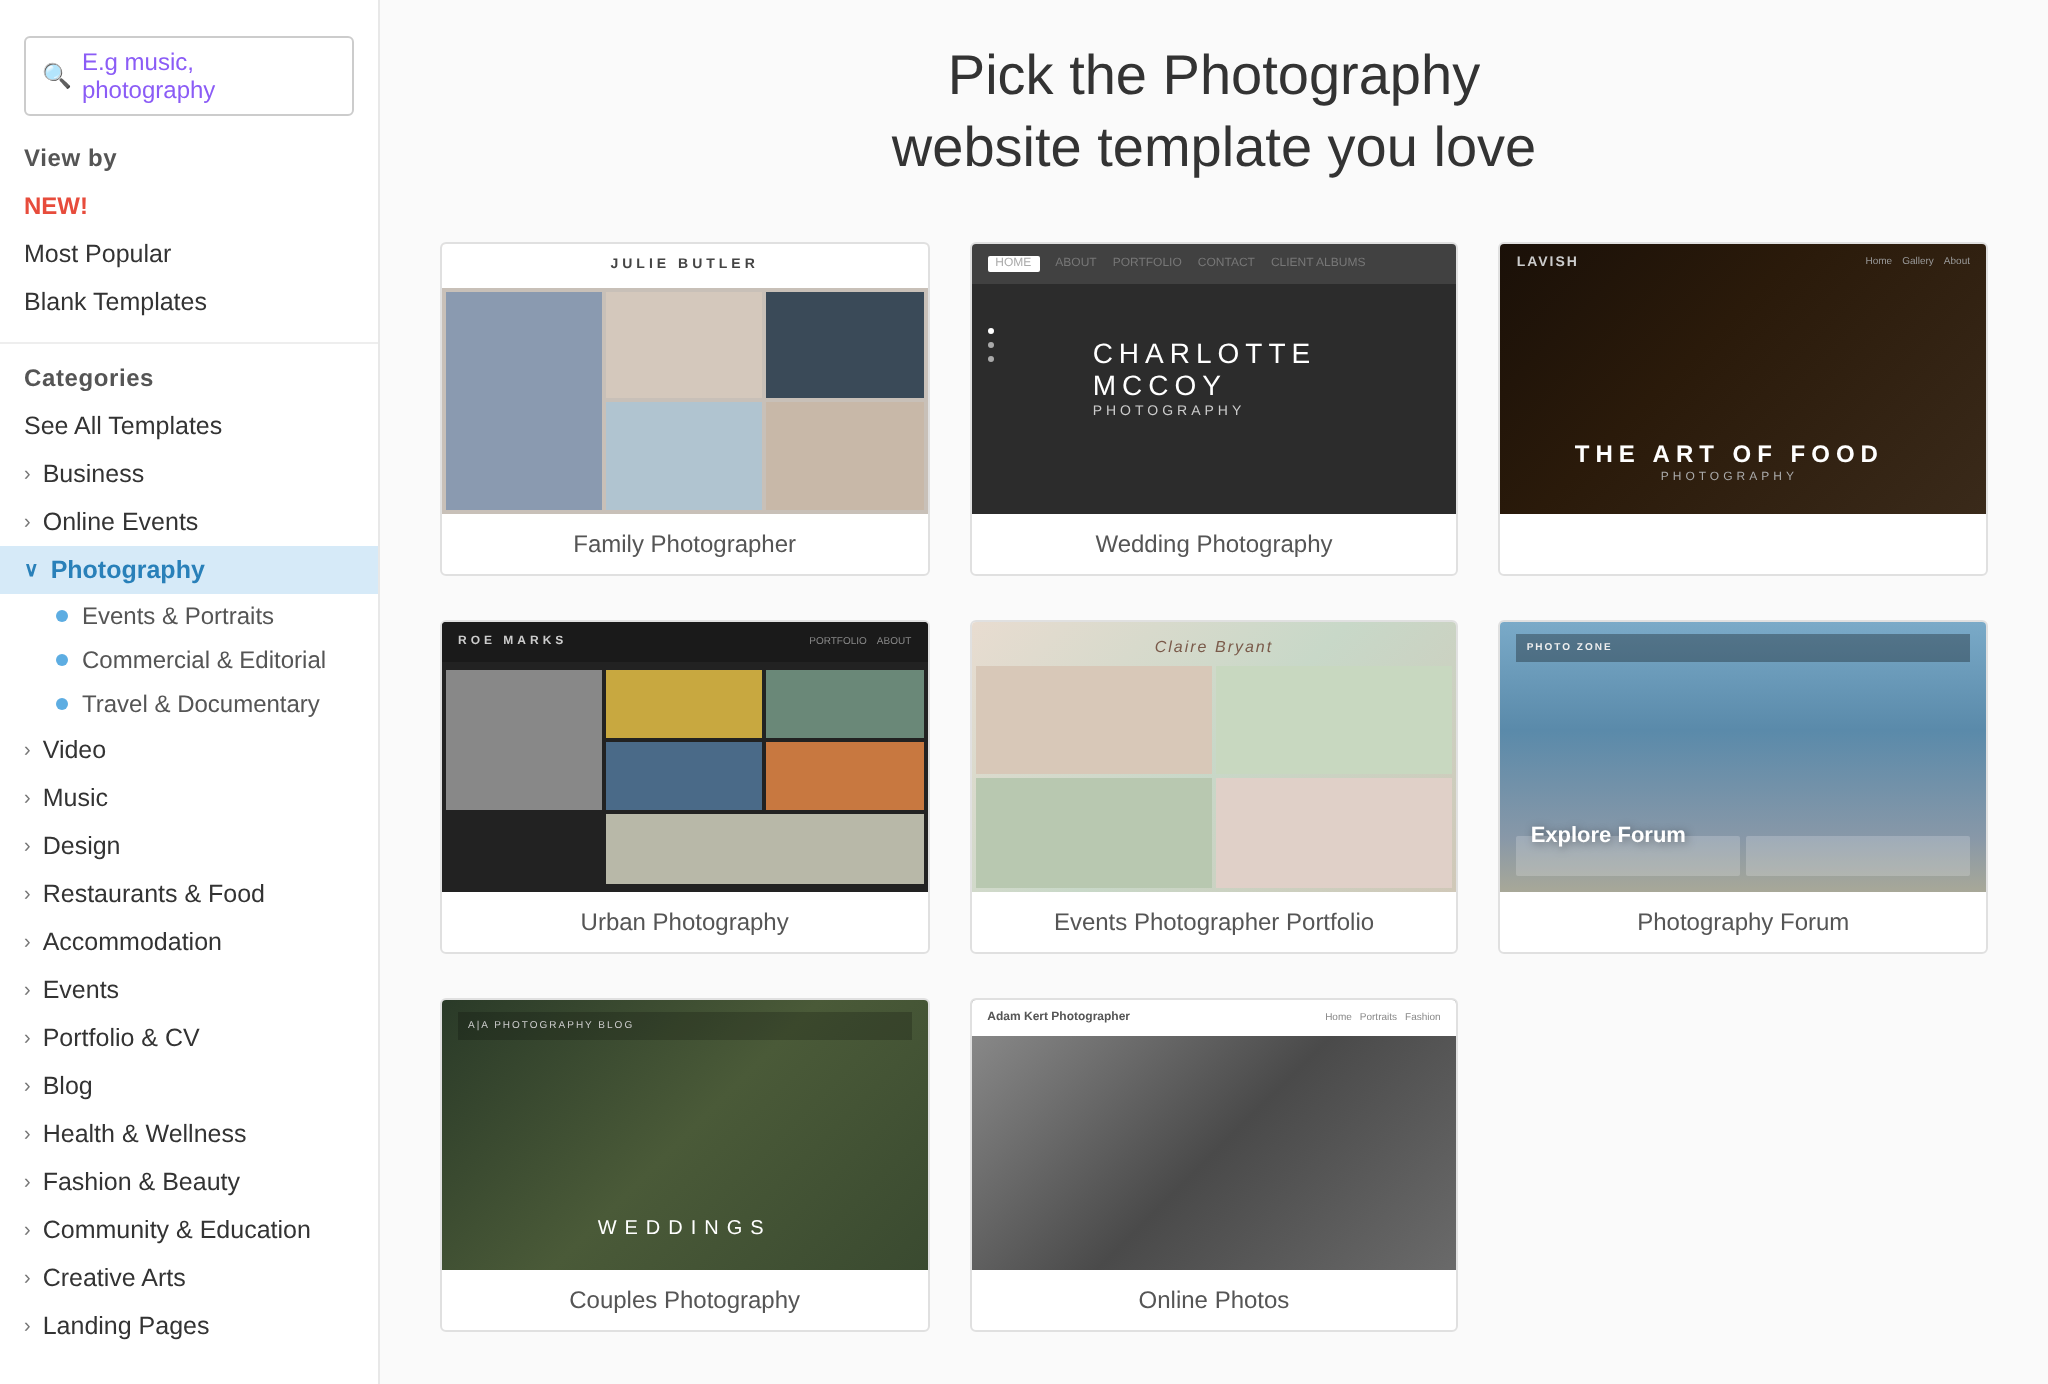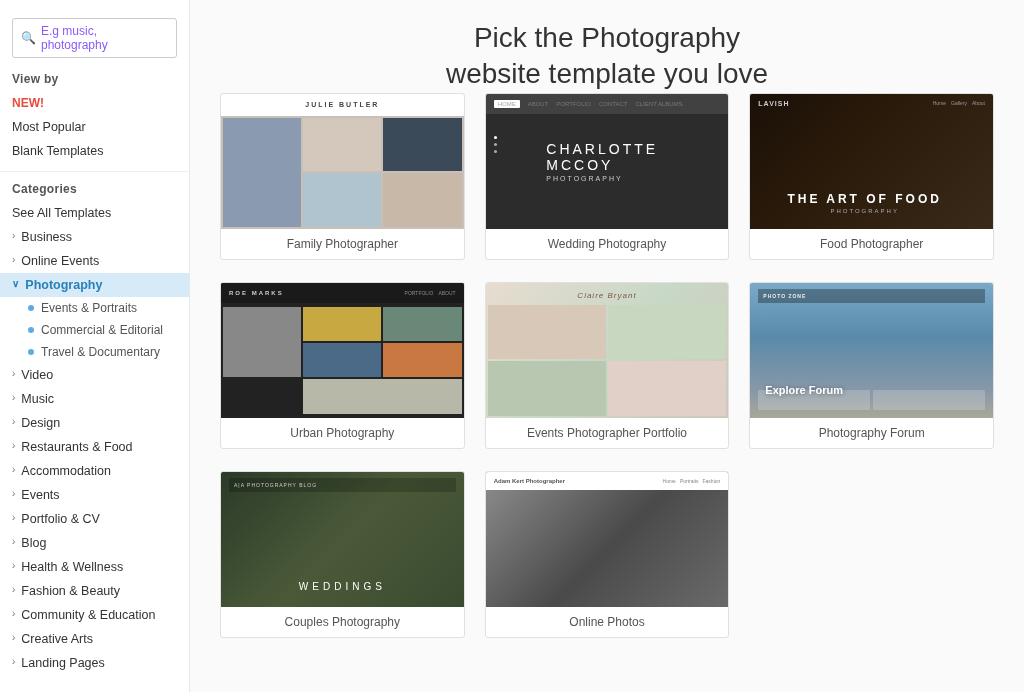--- a/index.html
+++ b/index.html
@@ -32,20 +32,21 @@
       color: #555;
       margin: 10px 12px 5px 12px;
       letter-spacing: 0.3px;
     }
     .sidebar-item {
       padding: 5px 12px;
       cursor: pointer;
       font-size: 12.5px;
       color: #333;
       display: flex;
+      align-items: center;
     }
     .sidebar-item.active {
       background: #d6eaf8;
       color: #2980b9;
       font-weight: 600;
     }
     .sidebar-item .chevron {
       margin-right: 6px;
       font-size: 10px;
       color: #777;
@@ -74,20 +75,21 @@
       flex: 1;
       overflow-y: auto;
       padding: 20px 30px;
       background: #fafafa;
     }
     .page-title {
       text-align: center;
       font-size: 28px;
       font-weight: 300;
       color: #333;
+      margin-bottom: 28px;
       line-height: 1.3;
     }
 
     .templates-grid {
       display: grid;
       grid-template-columns: repeat(3, 1fr);
       gap: 22px 20px;
     }
     .template-card {
       background: #fff;
@@ -306,21 +308,20 @@
             <span style="font-size:5px;color:#999;">Home</span>
             <span style="font-size:5px;color:#999;">Gallery</span>
             <span style="font-size:5px;color:#999;">About</span>
           </div>
         </div>
         <div style="position:absolute;bottom:15px;left:1px;right:15px;text-align:center;">
           <div style="font-size:12px;font-weight:700;letter-spacing:3px;color:#fff;text-transform:uppercase;">THE ART OF FOOD</div>
           <div style="font-size:6px;color:#aaa;letter-spacing:2px;margin-top:2px;">PHOTOGRAPHY</div>
         </div>
       </div>
-      <div class="template-label">Food Photographer</div>
     </div>
 
 
     <div class="template-card">
       <div class="template-thumb t-urban" style="position:relative;background:#222;">
         <div style="position:absolute;top:0;left:0;right:0;height:20px;background:#1a1a1a;display:flex;align-items:center;padding:0 8px;gap:6px;">
           <span style="font-size:6px;color:#ccc;letter-spacing:2px;font-weight:600;">ROE MARKS</span>
           <div style="margin-left:auto;display:flex;gap:5px;">
             <span style="font-size:5px;color:#888;">PORTFOLIO</span>
             <span style="font-size:5px;color:#888;">ABOUT</span>

